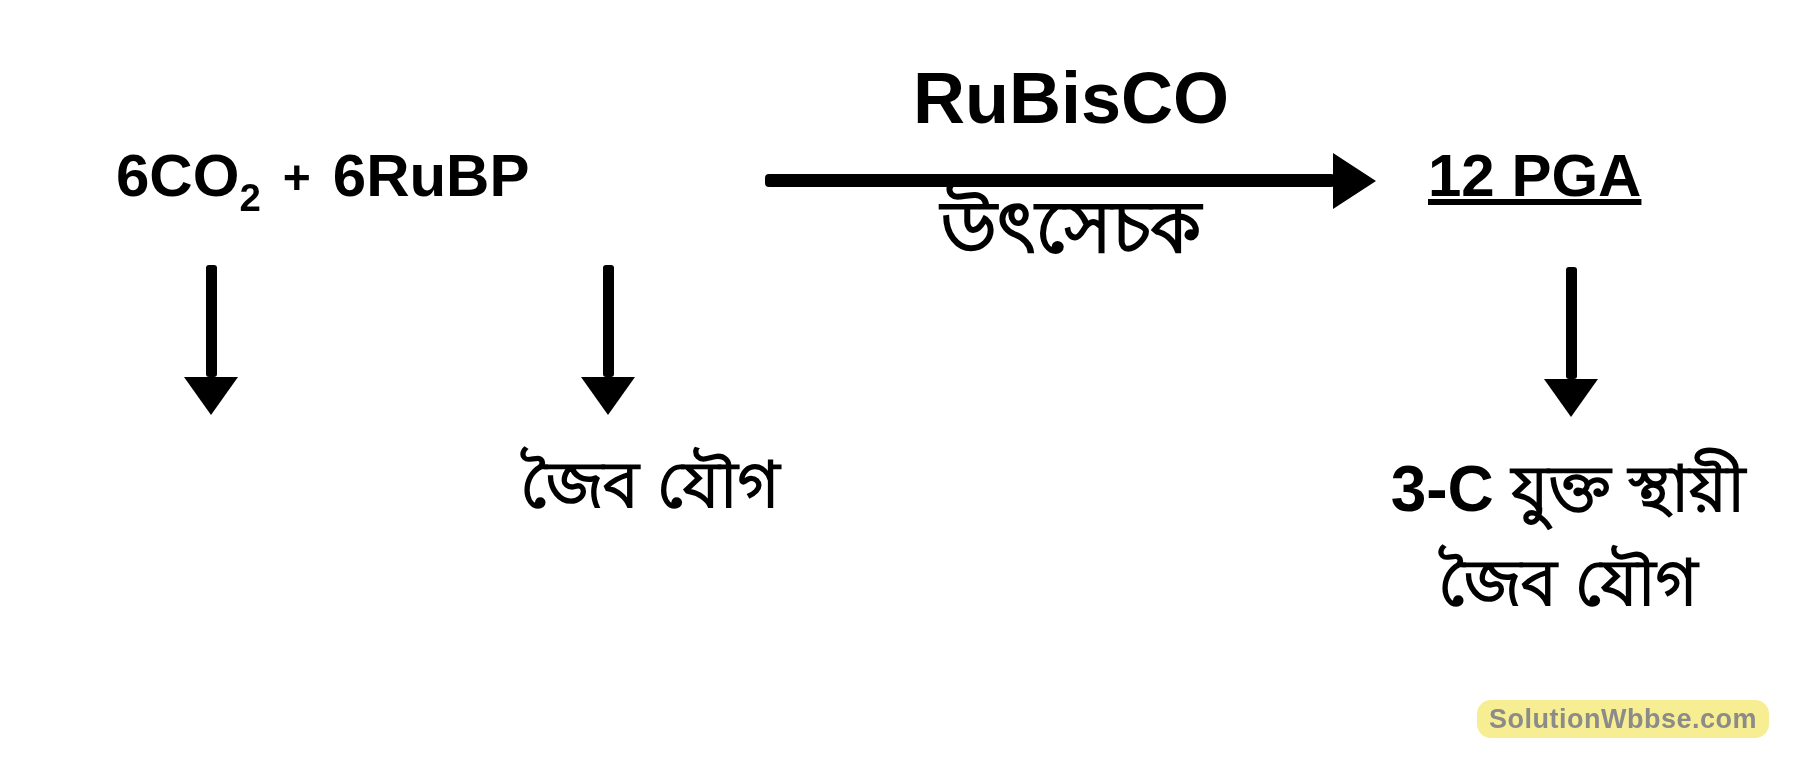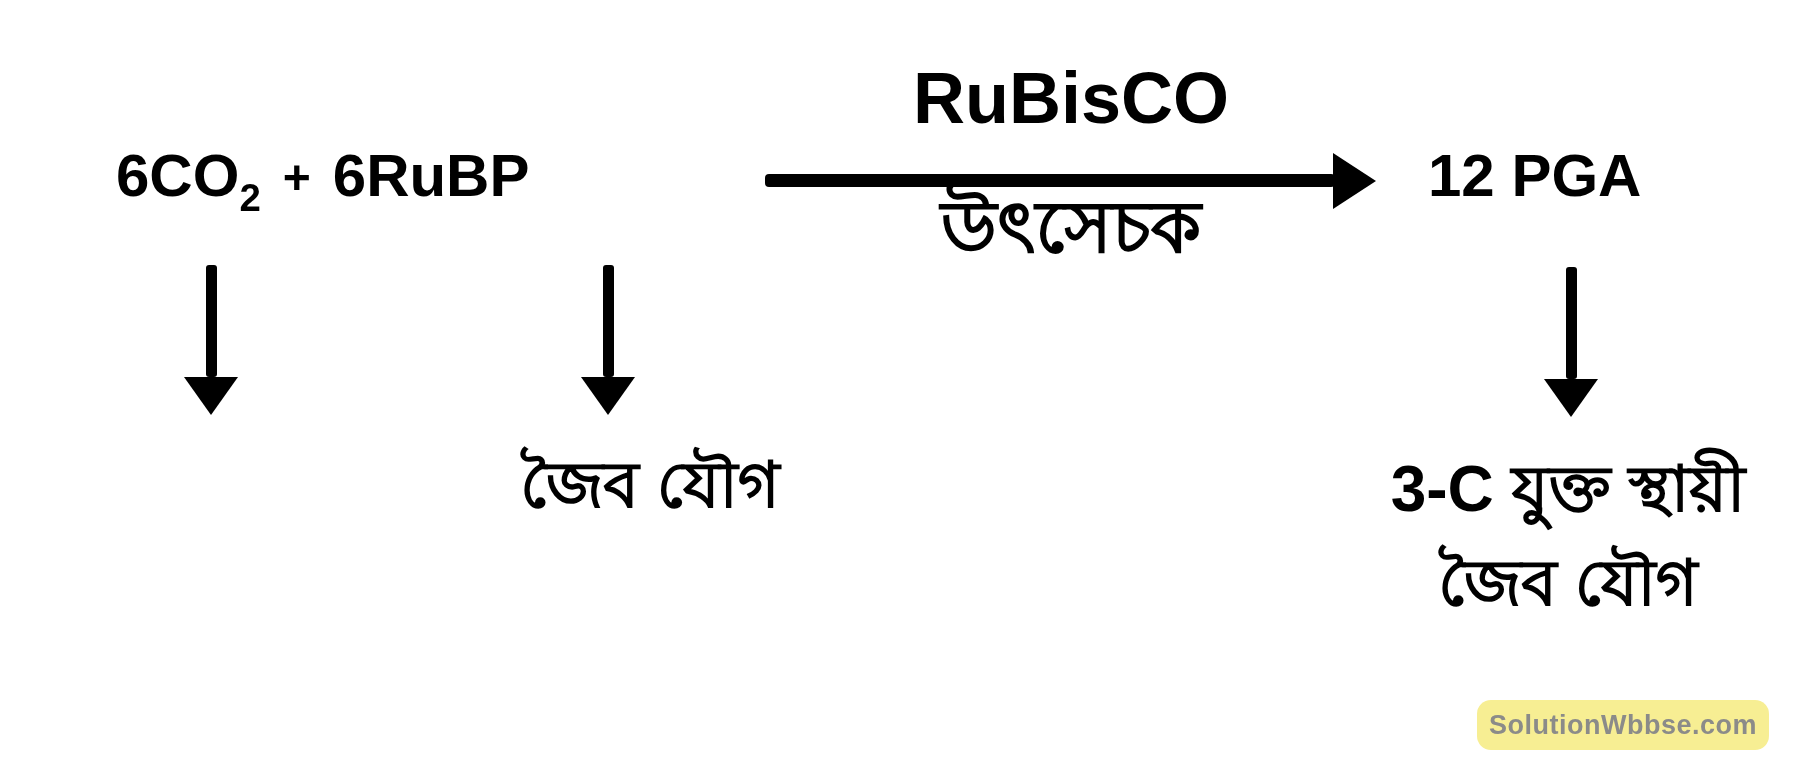--- a/index.html
+++ b/index.html
@@ -22,21 +22,21 @@
     white-space: nowrap;
   }
   .formula sub {
     font-size: 0.64em;
     line-height: 0;
     vertical-align: -0.38em;
   }
   .plus { font-size: 0.8em; margin: 0 22px; vertical-align: 0.05em; }
 
   #eq-left  { left: 116px;  top: 146px; }
-  #eq-right { left: 1428px; top: 146px; }
+  #eq-right { left: 1428px; top: 146px; text-decoration: underline; }
 
   
   .harrow-shaft {
     position: absolute;
     left: 765px; top: 174px;
     width: 570px; height: 13px;
     background: #000;
     border-radius: 4px;
   }
   .harrow-head {
@@ -94,21 +94,21 @@
     white-space: nowrap;
   }
   #label-co2  { left: 0px;    top: 438px; width: 436px; }
   #label-rubp { left: 410px;  top: 438px; width: 480px; }
   #label-pga  { left: 1278px; top: 442px; width: 580px; }
 
   
   .watermark {
     position: absolute;
     left: 1477px; top: 700px;
-    width: 292px; height: 50px;
+    width: 292px; height: 38px;
     border-radius: 14px;
     display: flex;
     align-items: center;
     justify-content: center;
     font-size: 27px;
     letter-spacing: 0.5px;
   }
 </style>
 </head>
 <body>

